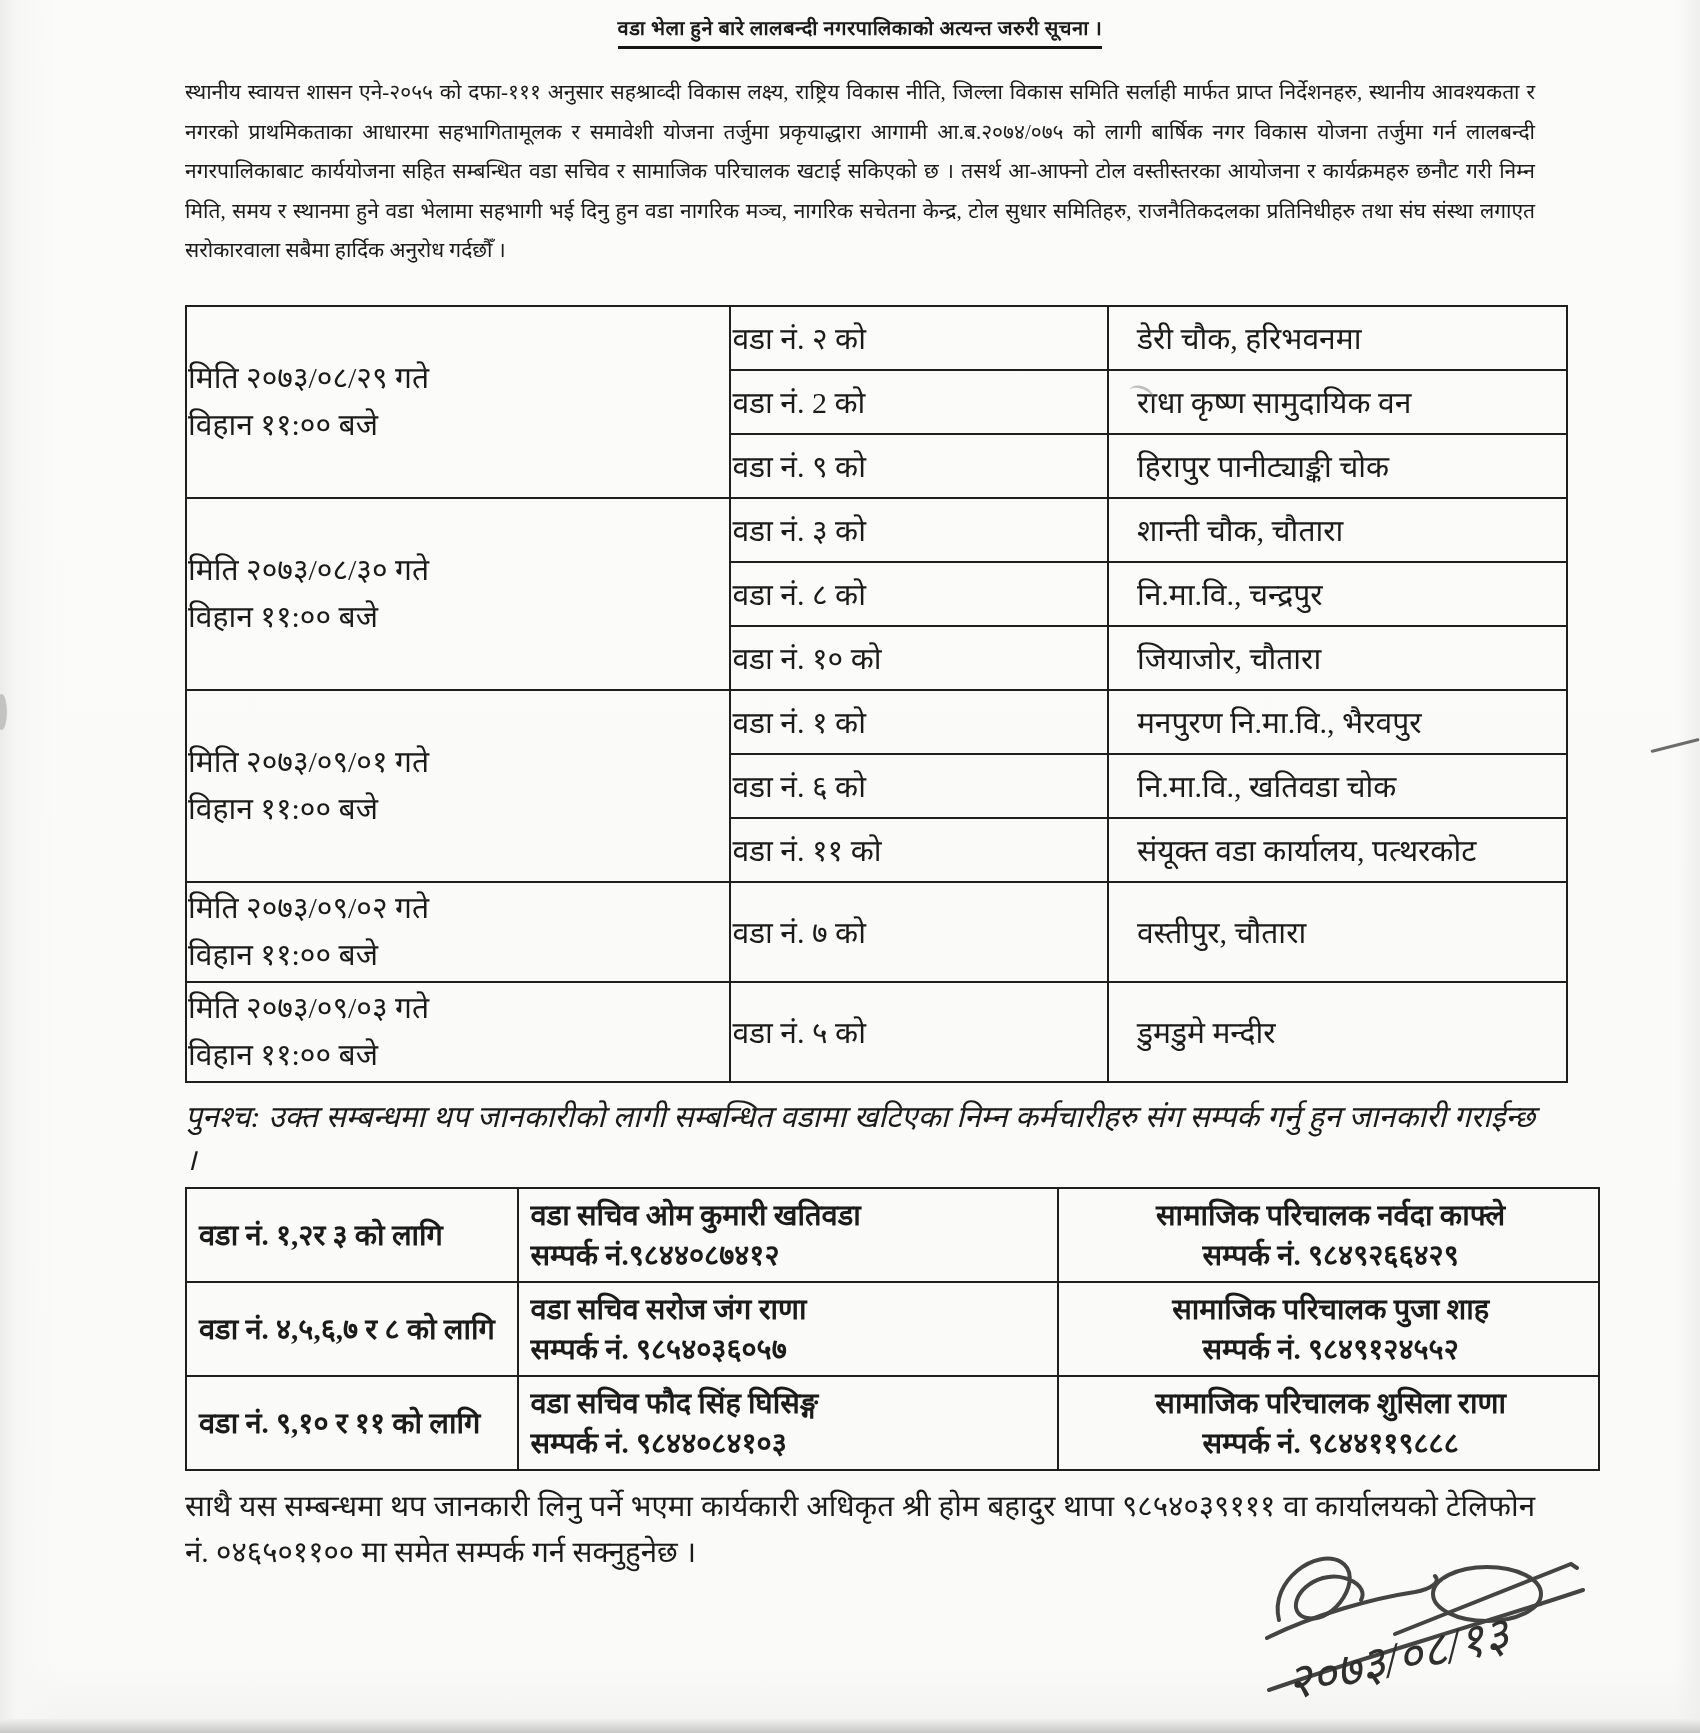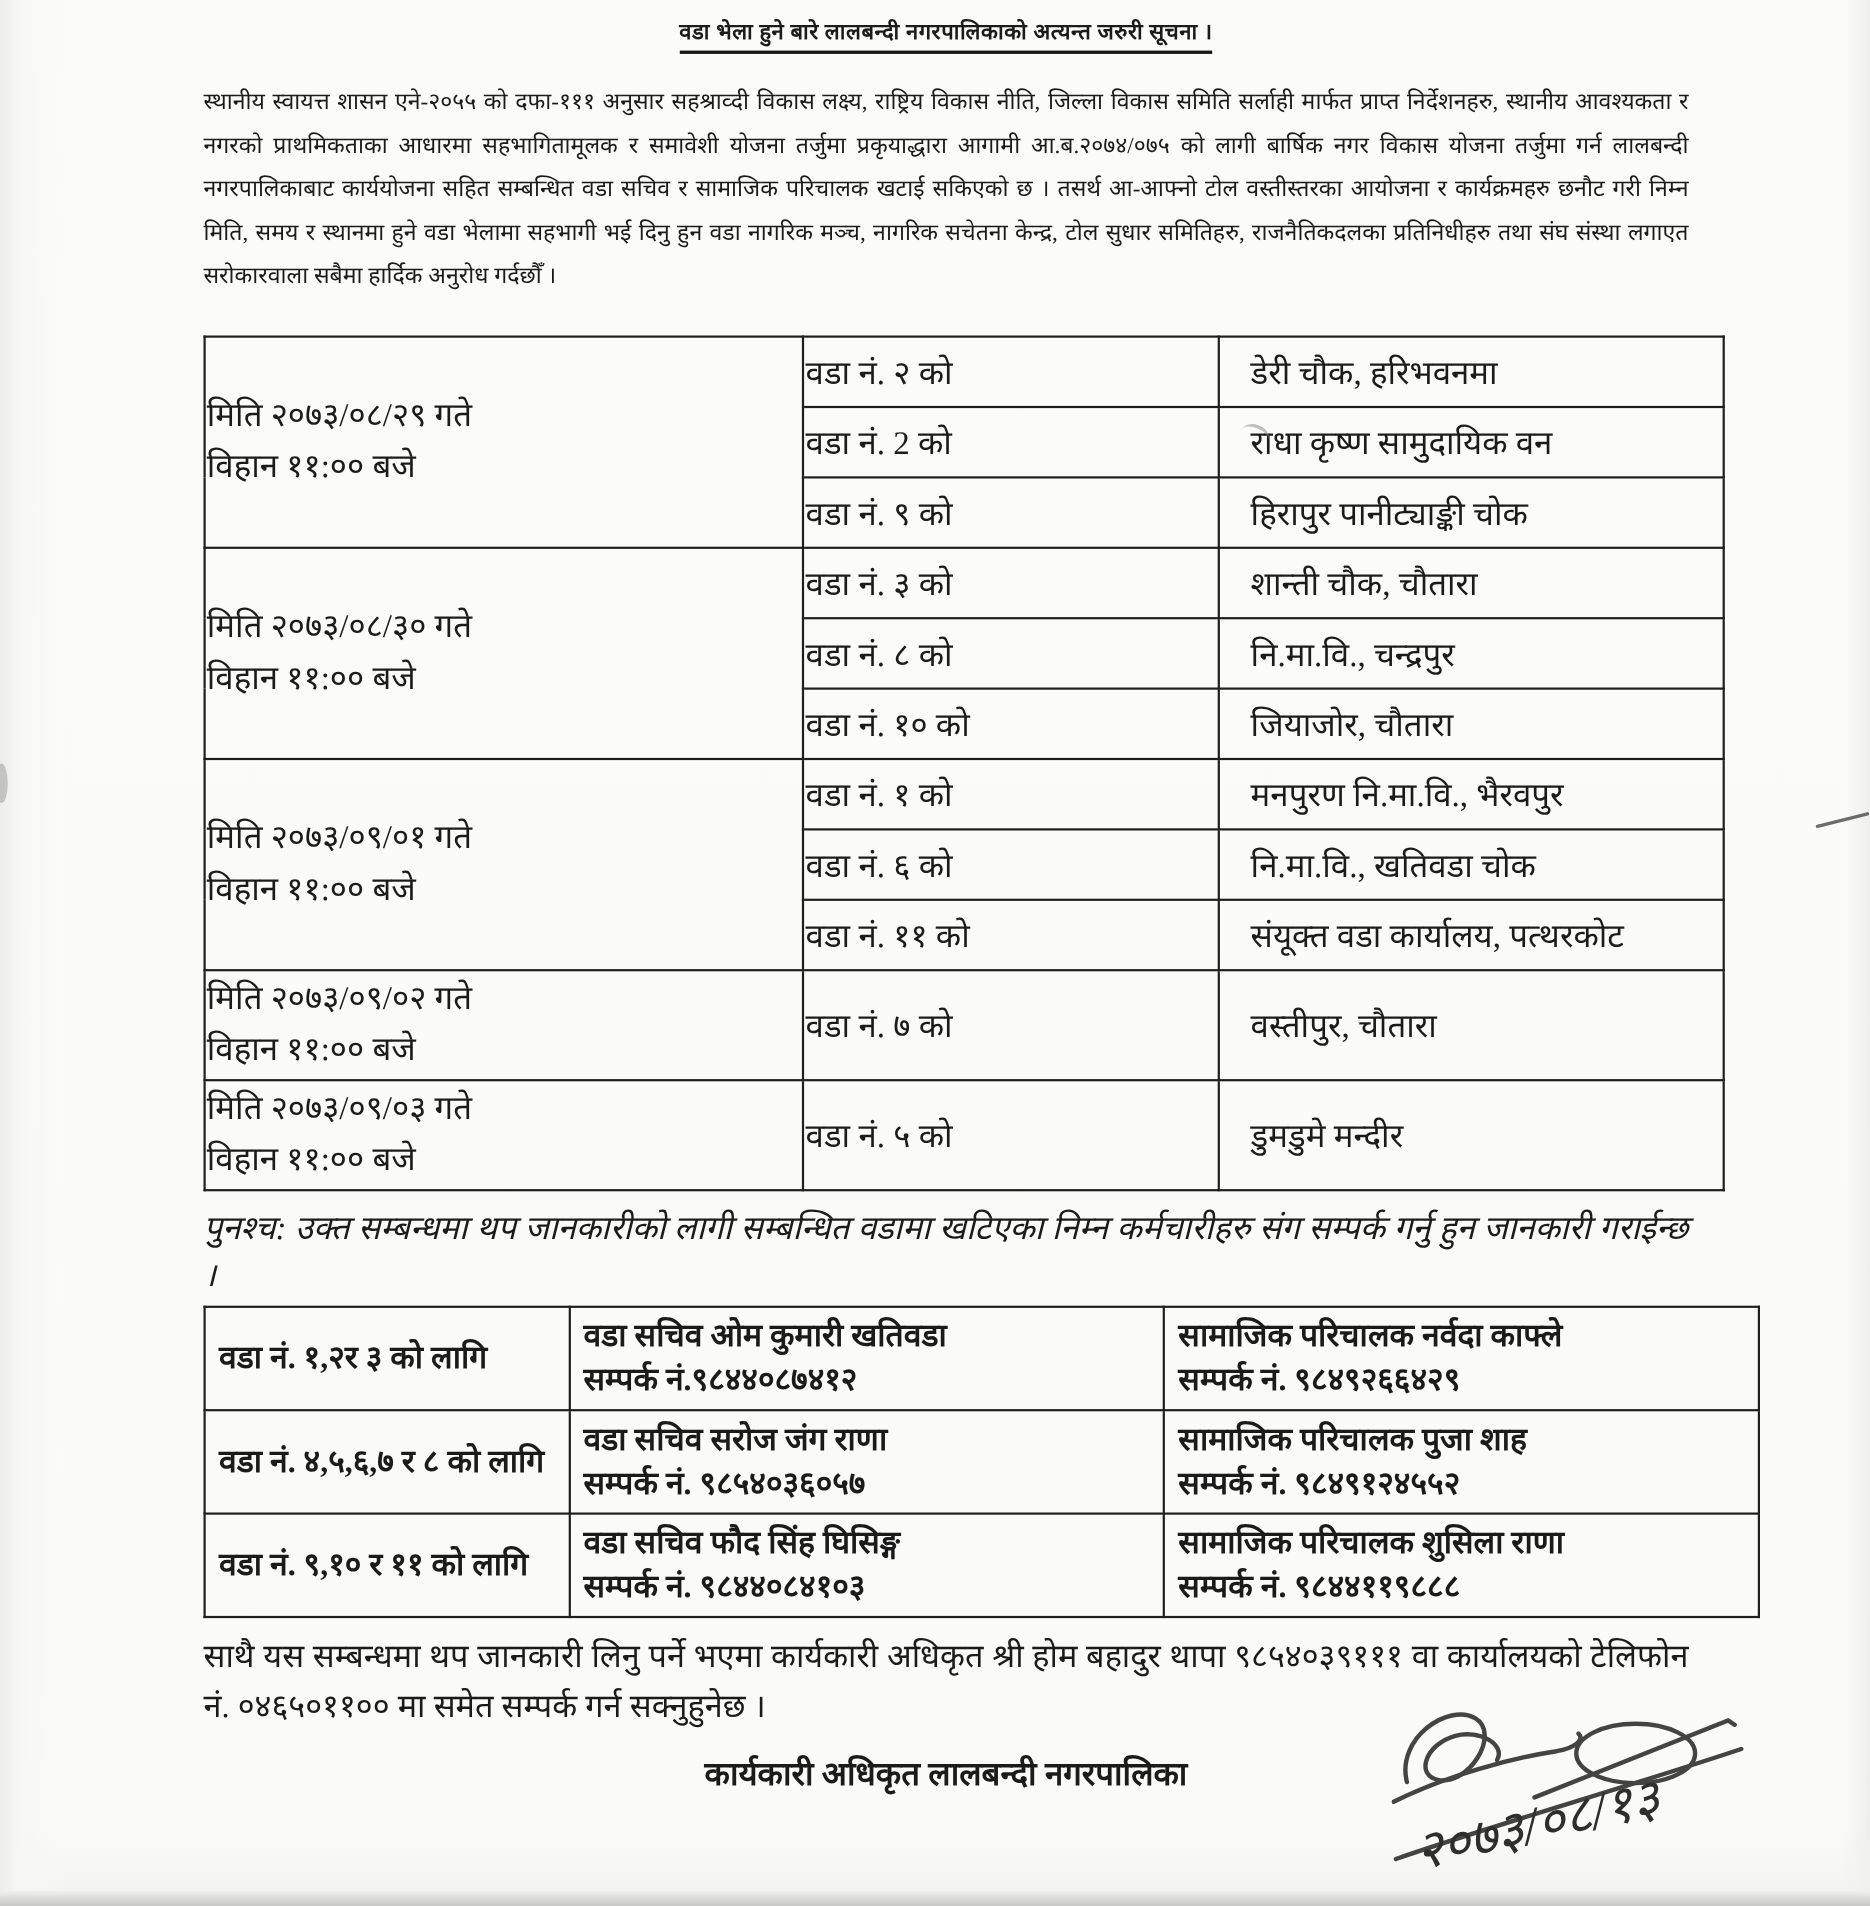--- a/index.html
+++ b/index.html
@@ -44,21 +44,21 @@
     margin-top:12px;
     font-size:30px; line-height:43px;
     font-style:italic;
     text-align:justify;
   }
 
   .contact-table { width:1415px; margin-top:6px; font-size:29px;font-weight:bold; }
   .contact-table td { height:84px; padding:4px 8px 4px 12px; line-height:40px; }
   .contact-table .wards-col { width:23%; }
   .contact-table .sec-col   { width:38.5%; }
-  .contact-table .mob-col   { width:38.5%; }
+  .contact-table .mob-col   { width:38.5%;text-align:center; }
 
   .closing-par {
     margin-top:12px;
     font-size:29.5px; line-height:46px;
     text-align:justify;
   }
 
   .footer-line {
     margin-top:16px;
     text-align:center;
@@ -213,21 +213,20 @@
           <td class="mob-col">
             <div>सामाजिक परिचालक शुसिला राणा</div>
             <div>सम्पर्क नं. ९८४४११९८८८</div>
           </td>
         </tr>
       </tbody>
     </table>
 
     <div class="closing-par">साथै यस सम्बन्धमा थप जानकारी लिनु पर्ने भएमा कार्यकारी अधिकृत श्री होम बहादुर थापा ९८५४०३९१११ वा  कार्यालयको टेलिफोन नं. ०४६५०११०० मा समेत सम्पर्क गर्न सक्नुहुनेछ ।</div>
 
-    <div class="footer-line">कार्यकारी अधिकृत लालबन्दी नगरपालिका</div>
   </div>
 
   <div class="signature">
     <svg viewBox="0 0 430 190">
       <g fill="none" stroke="#2b2b2b" stroke-width="4" stroke-linecap="round" opacity="0.88">
         <path d="M14,78 C4,38 52,6 76,20 C100,34 70,82 42,76 C22,72 30,44 58,36 C80,30 104,44 96,58"></path>
         <path d="M2,96 C50,72 110,56 150,50 C166,47 176,40 170,34"></path>
         <ellipse cx="222" cy="52" rx="54" ry="27"></ellipse>
         <path d="M130,92 L306,22 L312,26"></path>
         <path d="M4,148 C90,118 210,84 318,48"></path>

